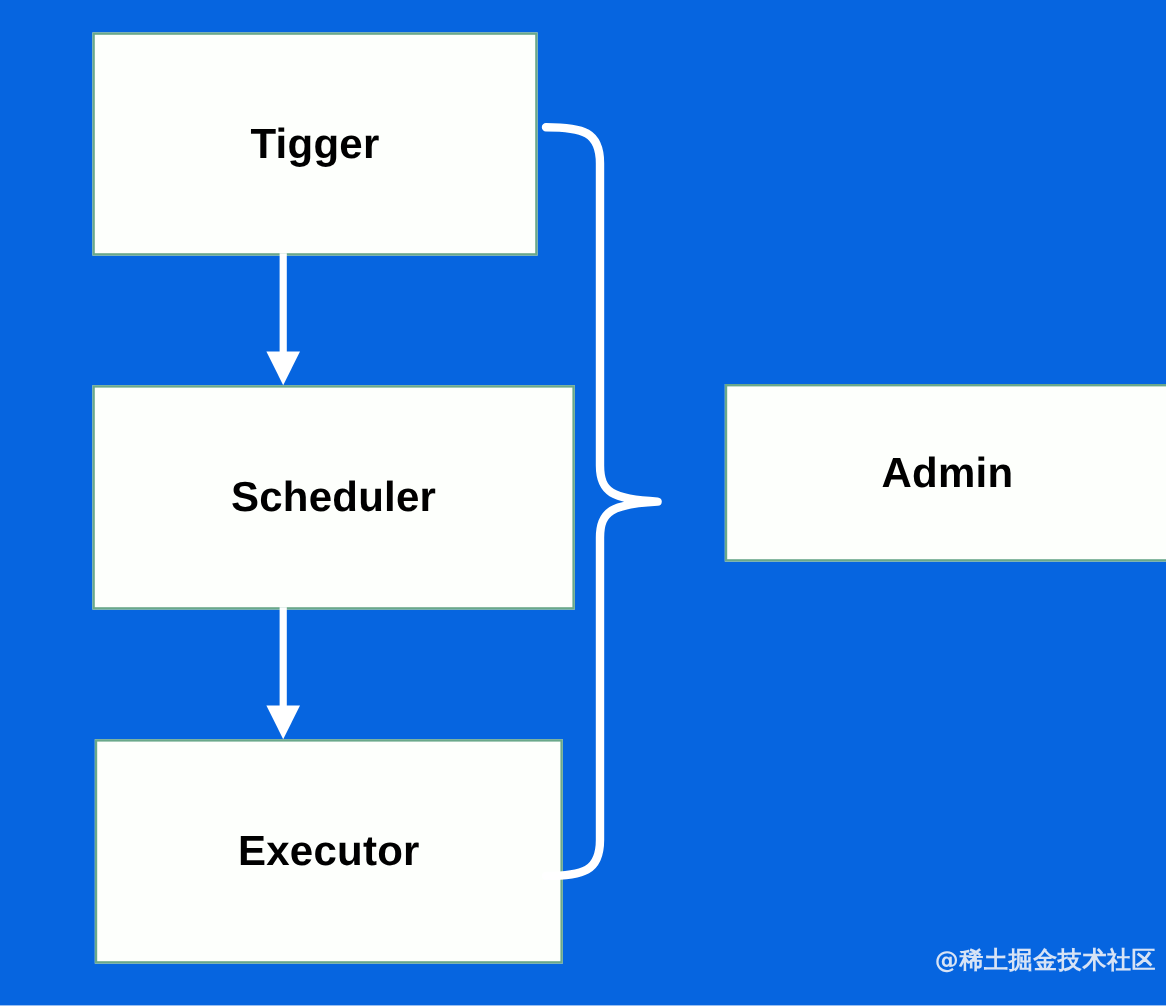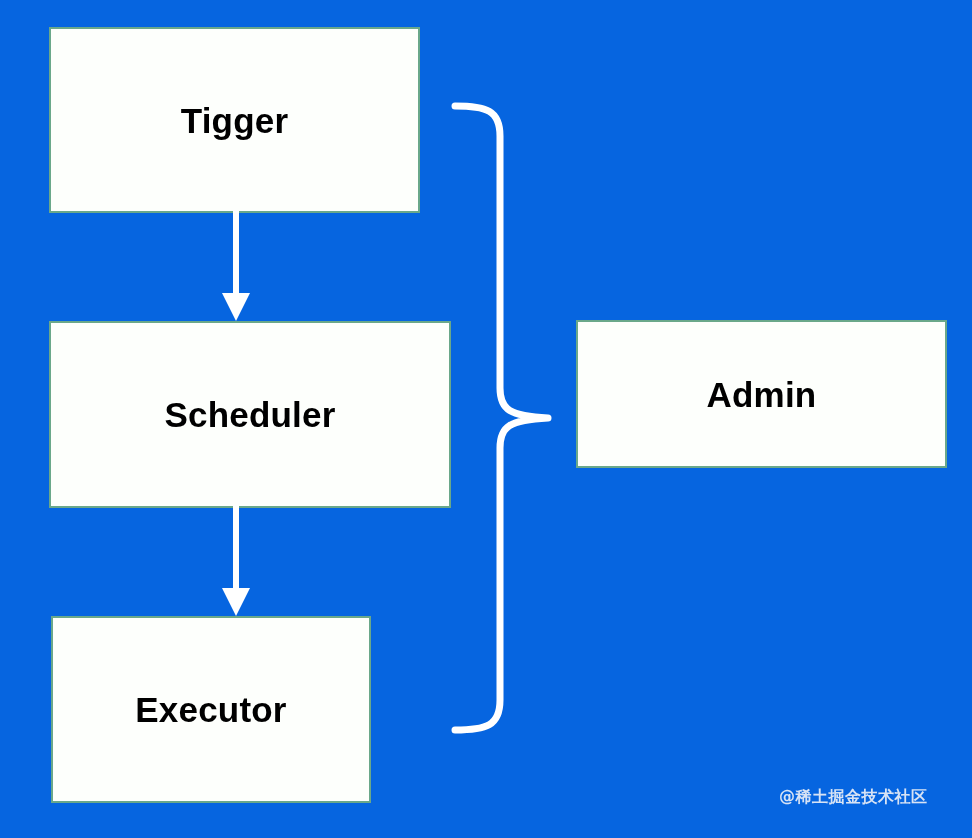--- a/index.html
+++ b/index.html
@@ -16,33 +16,34 @@
     font-family: "Liberation Sans", sans-serif;
   }
   .node-box {
     position: absolute;
     background: #fdfffc;
     border: 2px solid #6aa88a;
     box-sizing: border-box;
     display: flex;
     align-items: center;
     justify-content: center;
+    margin-left: 28px;
   }
   .node-label {
     font-family: "Liberation Sans", sans-serif;
     font-size: 35px;
     font-weight: bold;
     color: #000000;
     letter-spacing: 0.2px;
     line-height: 1;
     user-select: none;
   }
   #node-trigger  { left: 49px;  top: 27px;  width: 371px; height: 186px; }
   #node-scheduler{ left: 49px;  top: 321px; width: 402px; height: 187px; }
-  #node-executor { left: 51px;  top: 616px; width: 320px; height: 187px; }
+  #node-executor { left: 51px;  top: 616px; width: 390px; height: 187px; }
   #node-admin    { left: 576px; top: 320px; width: 371px; height: 148px; }
 
   .arrow-svg {
     position: absolute;
     overflow: visible;
   }
   #arrow-trigger-scheduler { left: 215px; top: 211px; width: 42px; height: 112px; }
   #arrow-scheduler-executor{ left: 215px; top: 506px; width: 42px; height: 112px; }
 
   #bracket-svg {
@@ -52,21 +53,21 @@
     width: 112px;
     height: 644px;
     overflow: visible;
   }
 
   #watermark {
     position: absolute;
     left: 779px;
     top: 787px;
     font-family: "DejaVu Sans", sans-serif;
-    font-size: 16px;
+    font-size: 20px;
     font-weight: bold;
     color: #e9eef7;
     opacity: 0.92;
     letter-spacing: 0.5px;
     white-space: nowrap;
     user-select: none;
   }
 </style>
 </head>
 <body>

